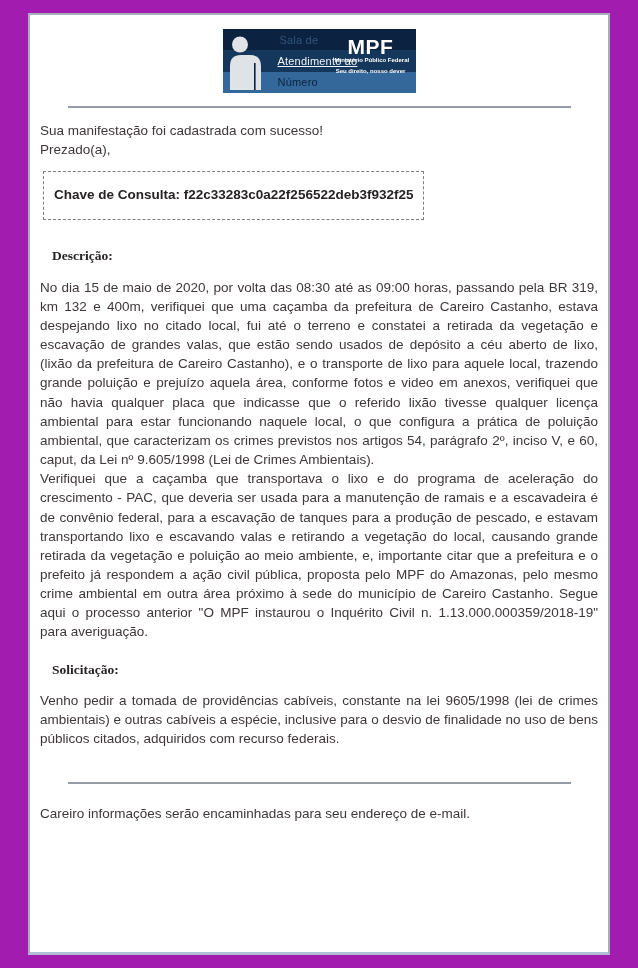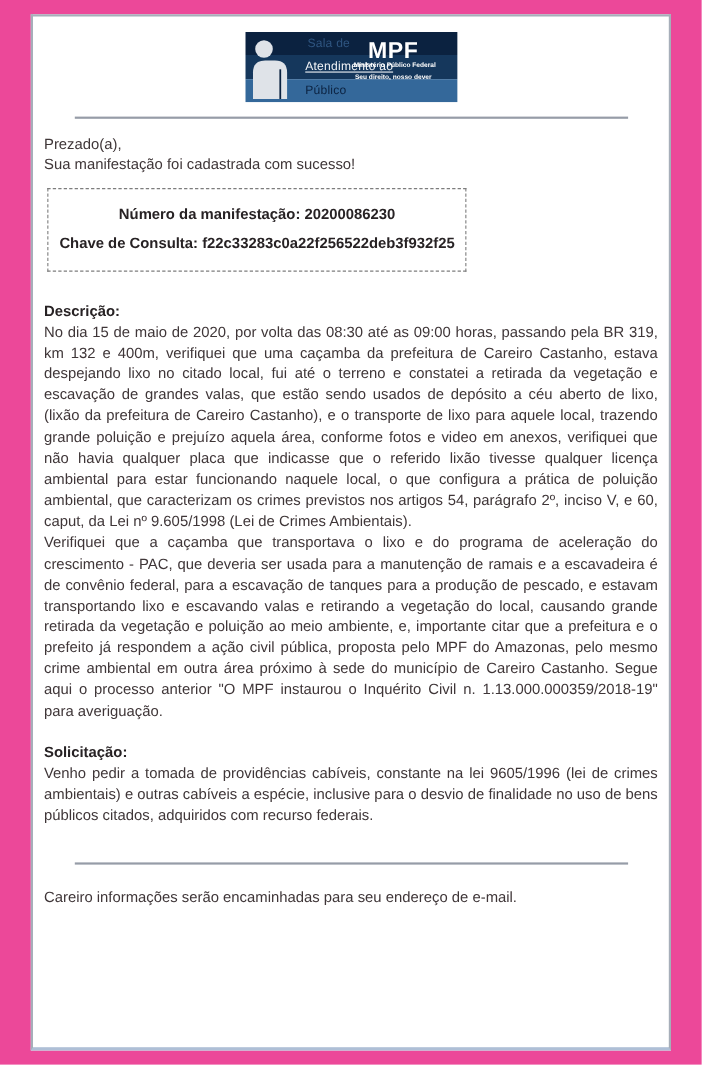--- a/index.html
+++ b/index.html
@@ -4,21 +4,21 @@
 <style>
   html, body {
     margin: 0;
     padding: 0;
     background: #ffffff;
     font-family: "Liberation Sans", sans-serif;
   }
   .canvas {
     width: 638px;
     min-height: 968px;
-    background: #ec4899;
+    background: #a21caf;
     position: relative;
   }
   .page {
     box-sizing: border-box;
     width: 582px;
     min-height: 942px;
     margin: 0 auto;
     position: relative;
     top: 13px;
     background: #ffffff;
@@ -40,21 +40,21 @@
   .band { position: absolute; left: 0; right: 0; }
   .band-top    { top: 0;    height: 21px; background: #0b2240; }
   .band-mid    { top: 21px; height: 22px; background: #15375c; }
   .band-bottom { top: 43px; height: 21px; background: #34689a; }
   .banner-line { position: absolute; font-size: 11px; letter-spacing: .2px; white-space: nowrap; }
   .banner-line1 { left: 57px; top: 4px;  color: #2f5580; }
   .banner-line2 { left: 55px; top: 25px; color: #f2f5f8; text-decoration: underline; }
   .banner-line3 { left: 55px; top: 46px; color: #0b2240; }
   .person-icon { position: absolute; left: 5px; top: 7px; }
   .mpf-logo {
-    position: absolute; right: 22px; top: 7px;
+    position: absolute; right: 9px; top: 7px;
     width: 72px; text-align: center; color: #ffffff;
   }
   .mpf-word { font-size: 21px; font-weight: bold; line-height: 1; letter-spacing: .5px; }
   .mpf-sub  { font-size: 6px; font-weight: bold; line-height: 1.2; white-space: nowrap; }
   .mpf-tag  { font-size: 6px; font-weight: bold; line-height: 1.2; margin-top: 4px; white-space: nowrap; }
   
   hr.divider {
     width: 503px; border: none; border-top: 2px solid #969ca7;
     margin: 13px auto;
   }
@@ -66,21 +66,21 @@
     display: inline-block;
     border: 1px dashed #7d7d7d;
     padding: 6px 10px 8px 10px;
     text-align: center;
     font-weight: bold;
     color: #272224;
   }
   .info-line { margin: 7px 0; }
   .section-descricao { margin-top: 26px; }
   .section-solicitacao { margin-top: 18px; }
-  .section-heading { font-weight: bold; color: #272224; margin: 0; }
+  .section-heading { font-weight: bold; color: #272224; margin: 12px; font-family: Liberation Serif, serif; }
   p.just { text-align: justify; margin: 0; }
   .email-notice { margin: 0; }
   .consult { margin-top: 40px; }
   .closing { margin-top: 26px; }
 </style>
 </head>
 <body>
 
 <div class="canvas">
   <div class="page">
@@ -91,51 +91,50 @@
       <div class="band band-bottom"></div>
       <span class="person-icon">
         <svg width="36" height="54" viewBox="0 0 36 54" xmlns="http://www.w3.org/2000/svg">
           <circle cx="12" cy="8.5" r="8" fill="#dfe3e8"></circle>
           <path d="M2 54 V30 q0-11 11-11 h9 q11 0 11 11 v24 z" fill="#dfe3e8"></path>
           <rect x="26" y="27" width="1.6" height="27" fill="#0b2240"></rect>
         </svg>
       </span>
       <span class="banner-line banner-line1">Sala de</span>
       <span class="banner-line banner-line2">Atendimento ao</span>
-      <span class="banner-line banner-line3">Público</span>
+      <span class="banner-line banner-line3">Número</span>
       <div class="mpf-logo">
         <div class="mpf-word">MPF</div>
         <div class="mpf-sub">Ministério Público Federal</div>
         <div class="mpf-tag">Seu direito, nosso dever</div>
       </div>
     </div>
 
     <hr class="divider">
 
     <div class="greeting">
+      <p class="line">Sua manifestação foi cadastrada com sucesso!</p>
       <p class="line">Prezado(a),</p>
-      <p class="line">Sua manifestação foi cadastrada com sucesso!</p>
     </div>
 
     <div class="info-box-wrap">
       <div class="info-box">
-        <div class="info-line">Número da manifestação: 20200086230</div>
         <div class="info-line">Chave de Consulta: f22c33283c0a22f256522deb3f932f25</div>
       </div>
     </div>
 
     <div class="section-descricao">
       <p class="section-heading">Descrição:</p>
       <p class="just">No dia 15 de maio de 2020, por volta das 08:30 até as 09:00 horas, passando pela BR 319, km 132 e 400m, verifiquei que uma caçamba da prefeitura de Careiro Castanho, estava despejando lixo no citado local, fui até o terreno e constatei a retirada da vegetação e escavação de grandes valas, que estão sendo usados de depósito a céu aberto de lixo, (lixão da prefeitura de Careiro Castanho), e o transporte de lixo para aquele local, trazendo grande poluição e prejuízo aquela área, conforme fotos e video em anexos, verifiquei que não havia qualquer placa que indicasse que o referido lixão tivesse qualquer licença ambiental para estar funcionando naquele local, o que configura a prática de poluição ambiental, que caracterizam os crimes previstos nos artigos 54, parágrafo 2º, inciso V, e 60, caput, da Lei nº 9.605/1998 (Lei de Crimes Ambientais).</p>
       <p class="just">Verifiquei que a caçamba que transportava o lixo e do programa de aceleração do crescimento - PAC, que deveria ser usada para a manutenção de ramais e a escavadeira é de convênio federal, para a escavação de tanques para a produção de pescado, e estavam transportando lixo e escavando valas e retirando a vegetação do local, causando grande retirada da vegetação e poluição ao meio ambiente, e, importante citar que a prefeitura e o prefeito já respondem a ação civil pública, proposta pelo MPF do Amazonas, pelo mesmo crime ambiental em outra área próximo à sede do município de Careiro Castanho. Segue aqui o processo anterior "O MPF instaurou o Inquérito Civil n. 1.13.000.000359/2018-19" para averiguação.</p>
     </div>
 
     <div class="section-solicitacao">
       <p class="section-heading">Solicitação:</p>
-      <p class="just">Venho pedir a tomada de providências cabíveis, constante na lei 9605/1996 (lei de crimes ambientais) e outras cabíveis a espécie, inclusive para o desvio de finalidade no uso de bens públicos citados, adquiridos com recurso federais.</p>
+      <p class="just">Venho pedir a tomada de providências cabíveis, constante na lei 9605/1998 (lei de crimes ambientais) e outras cabíveis a espécie, inclusive para o desvio de finalidade no uso de bens públicos citados, adquiridos com recurso federais.</p>
     </div>
 
     <hr class="divider divider2">
 
     <p class="email-notice">Careiro informações serão encaminhadas para seu endereço de e-mail.</p>
 
 
 
   </div>
 </div>

